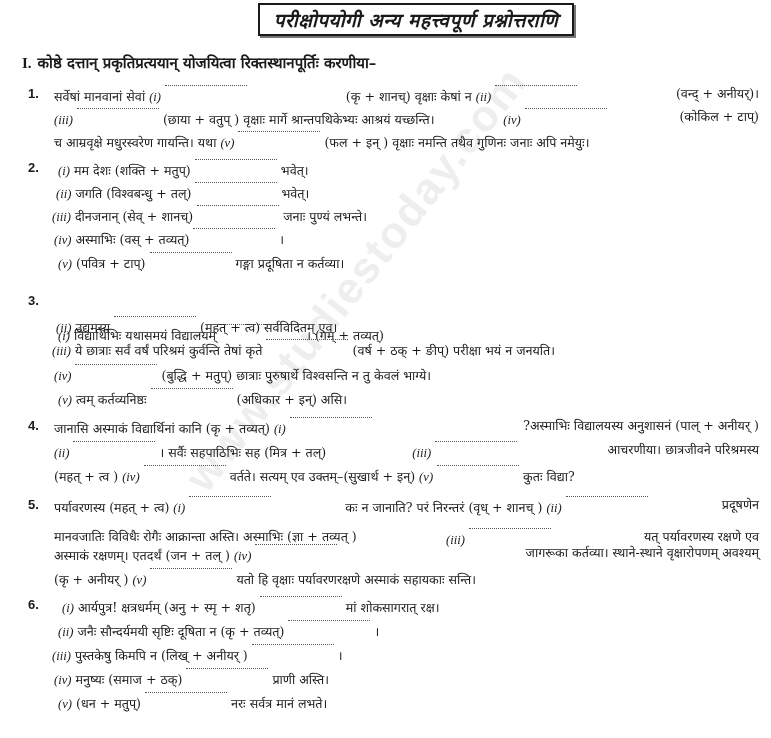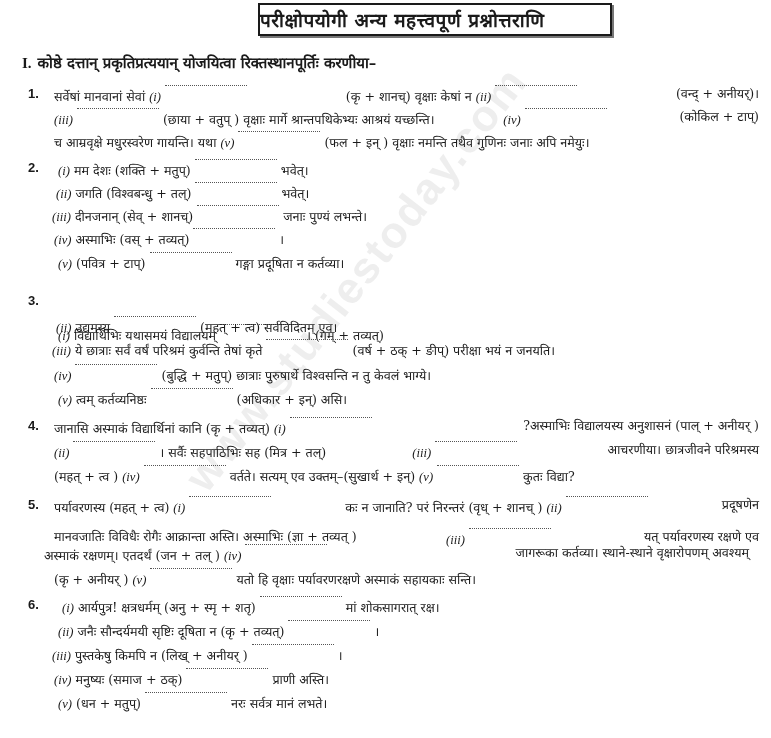--- a/index.html
+++ b/index.html
@@ -4,25 +4,26 @@
 <style>
   html, body { margin: 0; padding: 0; background: #ffffff; }
   body {
     width: 771px; height: 738px; position: relative; overflow: hidden;
     font-family: "DejaVu Serif", "Liberation Serif", serif;
     color: #1a1a1a;
   }
   .page { position: absolute; left: 0; top: 0; width: 771px; height: 738px; }
 
   .title-box {
-    position: absolute; left: 258px; top: 3px; width: 354px; height: 33px;
+    position: absolute; left: 258px; top: 3px; width: 316px; height: 33px;
     border: 2px solid #1a1a1a; box-sizing: border-box;
-    display: flex; align-items: center; 
+    display: flex; align-items: center; justify-content: center;
     font-size: 19px; font-weight: bold; letter-spacing: 0.5px;
     box-shadow: 2px 2px 0 #777;
+    font-style: italic;
   }
   .instruction {
     position: absolute; left: 22px; top: 52px;
     font-size: 15px; font-weight: bold; white-space: nowrap;
   }
   .instruction .num { font-family: "Liberation Serif", serif; margin-right: 6px; }
 
   .line {
     position: absolute; font-size: 12.6px; white-space: nowrap; line-height: 18px;
   }
@@ -126,21 +127,21 @@
   <div class="line justify" style="left:54px;top:496px;width:705px;">
     <span><span>पर्यावरणस्य (महत् + त्व)</span> <span class="roman">(i)</span><span class="blank"></span></span>
     <span><span>कः न जानाति? परं निरन्तरं (वृध् + शानच् )</span> <span class="roman">(ii)</span><span class="blank"></span></span>
     <span>प्रदूषणेन</span>
   </div>
   <div class="line justify" style="left:54px;top:520px;width:705px;margin-top:8px;">
     <span>मानवजातिः विविधैः रोगैः आक्रान्ता अस्ति। अस्माभिः (ज्ञा + तव्यत् )</span>
     <span><span class="roman">(iii)</span><span class="blank"></span></span>
     <span>यत् पर्यावरणस्य रक्षणे एव</span>
   </div>
-  <div class="line justify" style="left:44px;top:544px;width:705px;">
+  <div class="line justify" style="left:54px;top:544px;width:705px;">
     <span><span>अस्माकं रक्षणम्। एतदर्थं (जन + तल् )</span> <span class="roman">(iv)</span><span class="blank"></span></span>
     <span>जागरूका कर्तव्या। स्थाने-स्थाने वृक्षारोपणम् अवश्यम्</span>
   </div>
   <div class="line" style="left:54px;top:568px;">
     <span>(कृ + अनीयर् )</span> <span class="roman">(v)</span><span class="blank"></span><span>यतो हि वृक्षाः पर्यावरणरक्षणे अस्माकं सहायकाः सन्ति।</span>
   </div>
 
   <div class="qnum" style="left:28px;top:597px;">6.</div>
   <div class="line" style="left:62px;top:596px;">
     <span class="roman">(i)</span> <span>आर्यपुत्र! क्षत्रधर्मम् (अनु + स्मृ + शतृ)</span><span class="blank"></span><span>मां शोकसागरात् रक्ष।</span>

